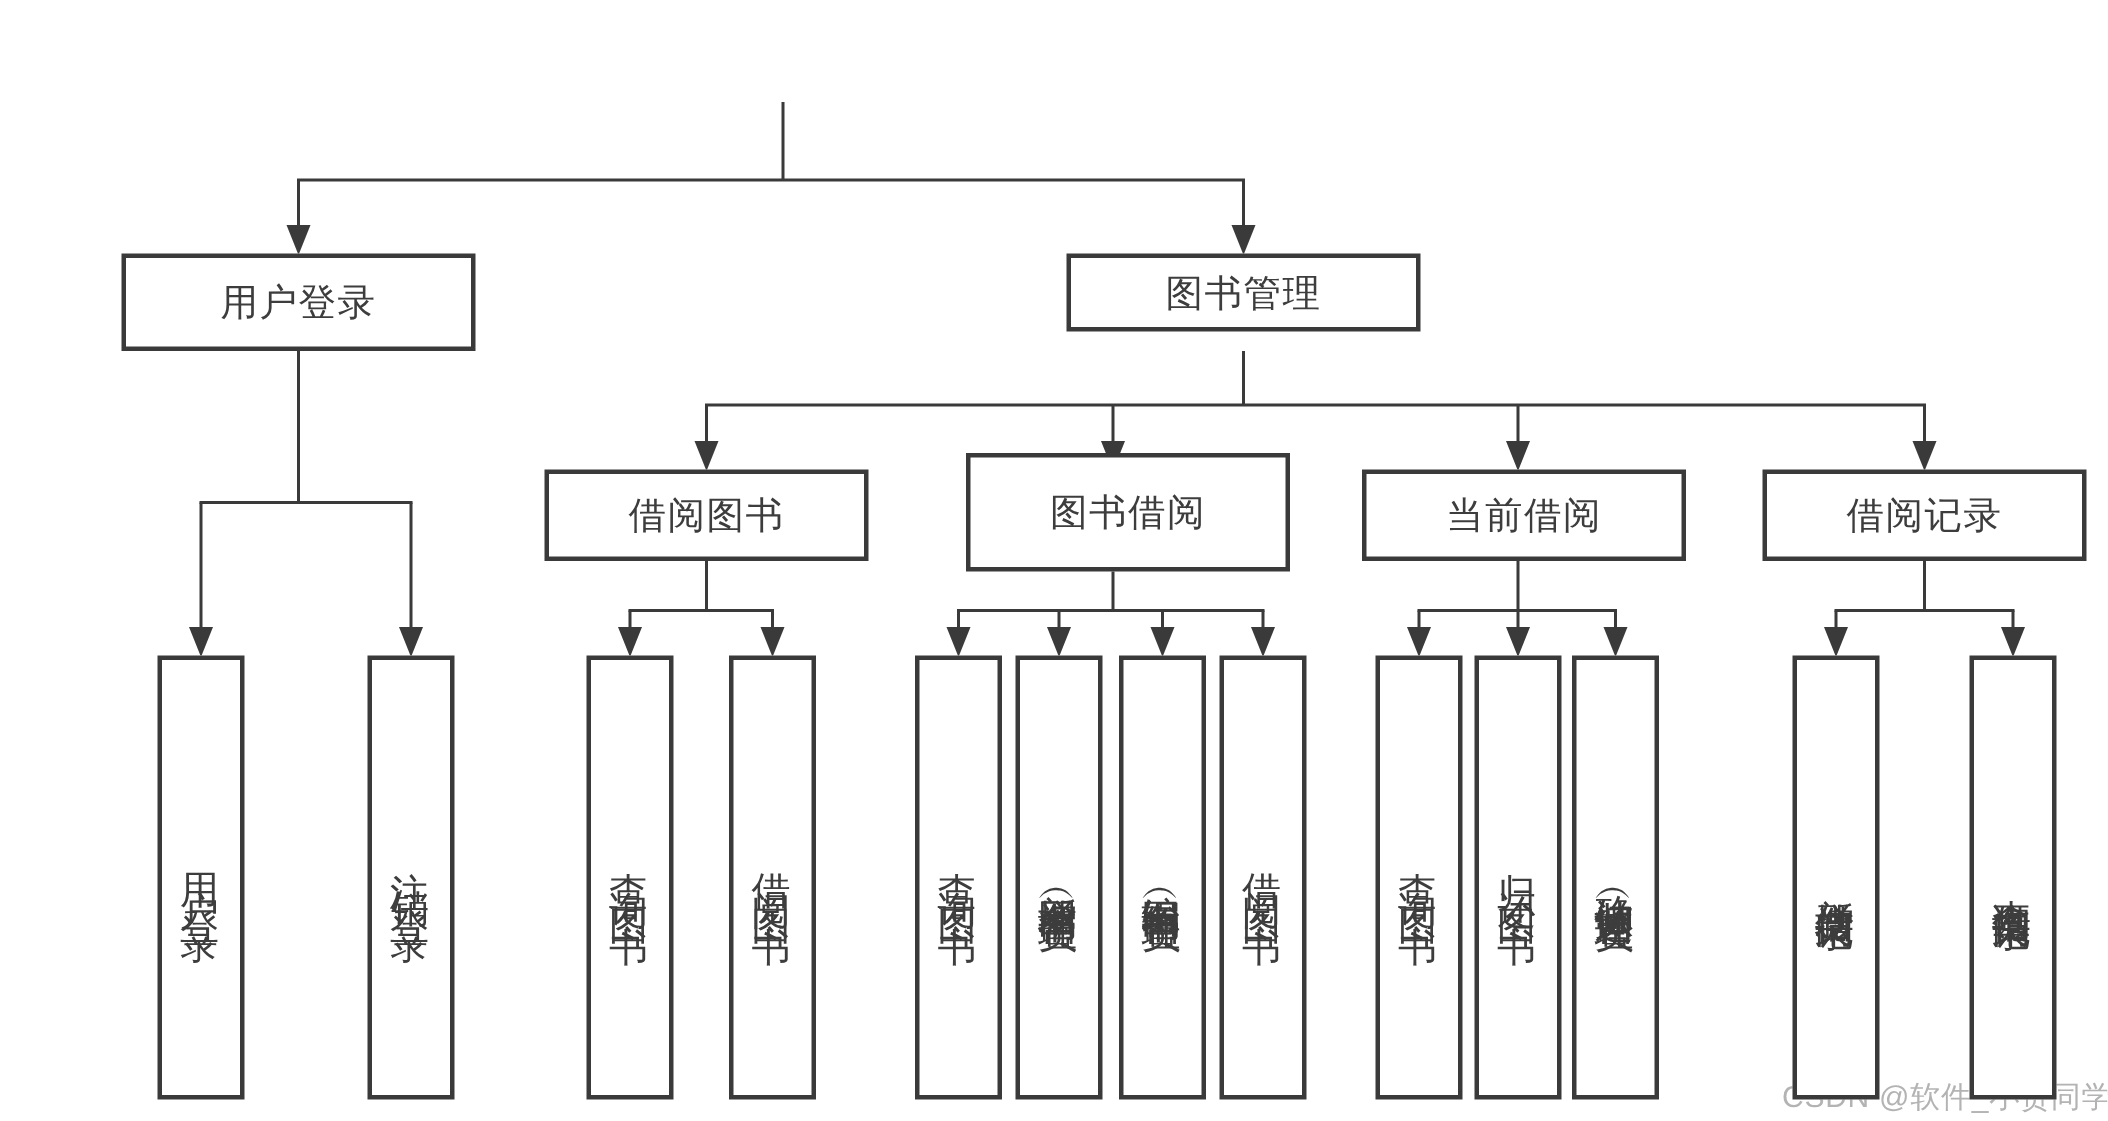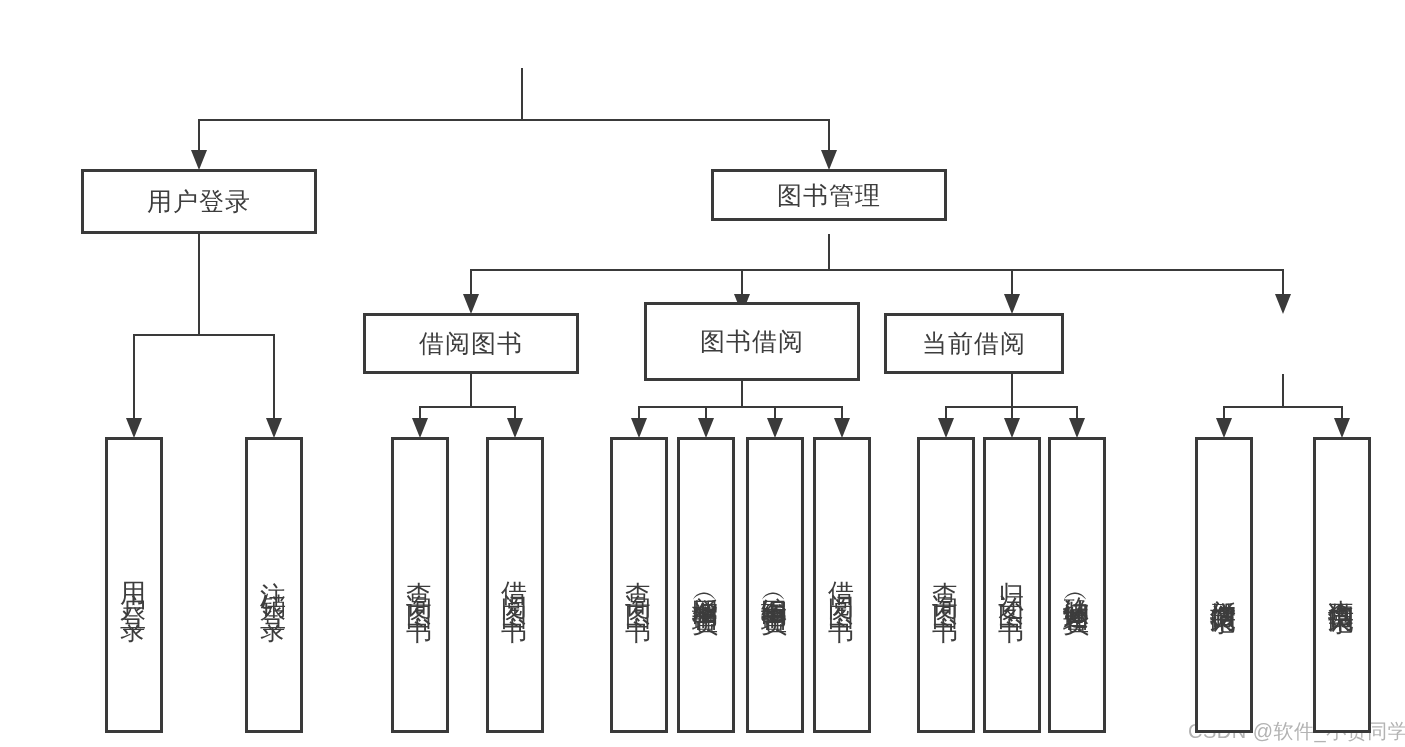--- a/index.html
+++ b/index.html
@@ -111,21 +111,22 @@
     <div class="cline" style="left: 1223px; top: 407px; width: 2px; height: 12px;"></div>
     <div class="arrow" style="left: 1216px; top: 418px;"></div>
     <div class="cline" style="left: 1341px; top: 407px; width: 2px; height: 12px;"></div>
     <div class="arrow" style="left: 1334px; top: 418px;"></div>
     <div class="node" style="left: 81px; top: 169px; width: 236px; height: 65px;">用户登录</div>
     <div class="node" style="left: 711px; top: 169px; width: 236px; height: 52px;">图书管理</div>
     <div class="node leaf" style="left: 105px; top: 437px; width: 58px; height: 296px; letter-spacing: 12px;">用户登录</div>
     <div class="node leaf" style="left: 245px; top: 437px; width: 58px; height: 296px; letter-spacing: 12px;">注销登录</div>
     <div class="node" style="left: 363px; top: 313px; width: 216px; height: 61px;">借阅图书</div>
     <div class="node" style="left: 634px; top: 302px; width: 216px; height: 79px; margin-left: 10px;">图书借阅</div>
-    <div class="node" style="left: 884px; top: 313px; width: 180px; height: 61px; text-align: center;">当前借阅</div>
+    <div class="node" style="left: 908px; top: 313px; width: 216px; height: 61px; text-align: center;">当前借阅</div>
+    <div class="node" style="left: 1175px; top: 313px; width: 216px; height: 61px;">借阅记录</div>
     <div class="node leaf" style="left: 391px; top: 437px; width: 58px; height: 296px; letter-spacing: 12px;">查询图书</div>
     <div class="node leaf" style="left: 486px; top: 437px; width: 58px; height: 296px; letter-spacing: 12px;">借阅图书</div>
     <div class="node leaf" style="left: 610px; top: 437px; width: 58px; height: 296px; letter-spacing: 12px;">查询图书</div>
     <div class="node leaf" style="left: 677px; top: 437px; width: 58px; height: 296px; letter-spacing: 2px;">新增图书（管理员）</div>
     <div class="node leaf" style="left: 746px; top: 437px; width: 58px; height: 296px; letter-spacing: 2px;">编辑图书（管理员）</div>
     <div class="node leaf" style="left: 813px; top: 437px; width: 58px; height: 296px; letter-spacing: 12px;">借阅图书</div>
     <div class="node leaf" style="left: 917px; top: 437px; width: 58px; height: 296px; letter-spacing: 12px;">查询图书</div>
     <div class="node leaf" style="left: 983px; top: 437px; width: 58px; height: 296px; letter-spacing: 12px;">归还图书</div>
     <div class="node leaf" style="left: 1048px; top: 437px; width: 58px; height: 296px; letter-spacing: 2px;">确认归还（管理员）</div>
     <div class="node leaf" style="left: 1195px; top: 437px; width: 58px; height: 296px; letter-spacing: 2px;">新增借阅记录</div>

